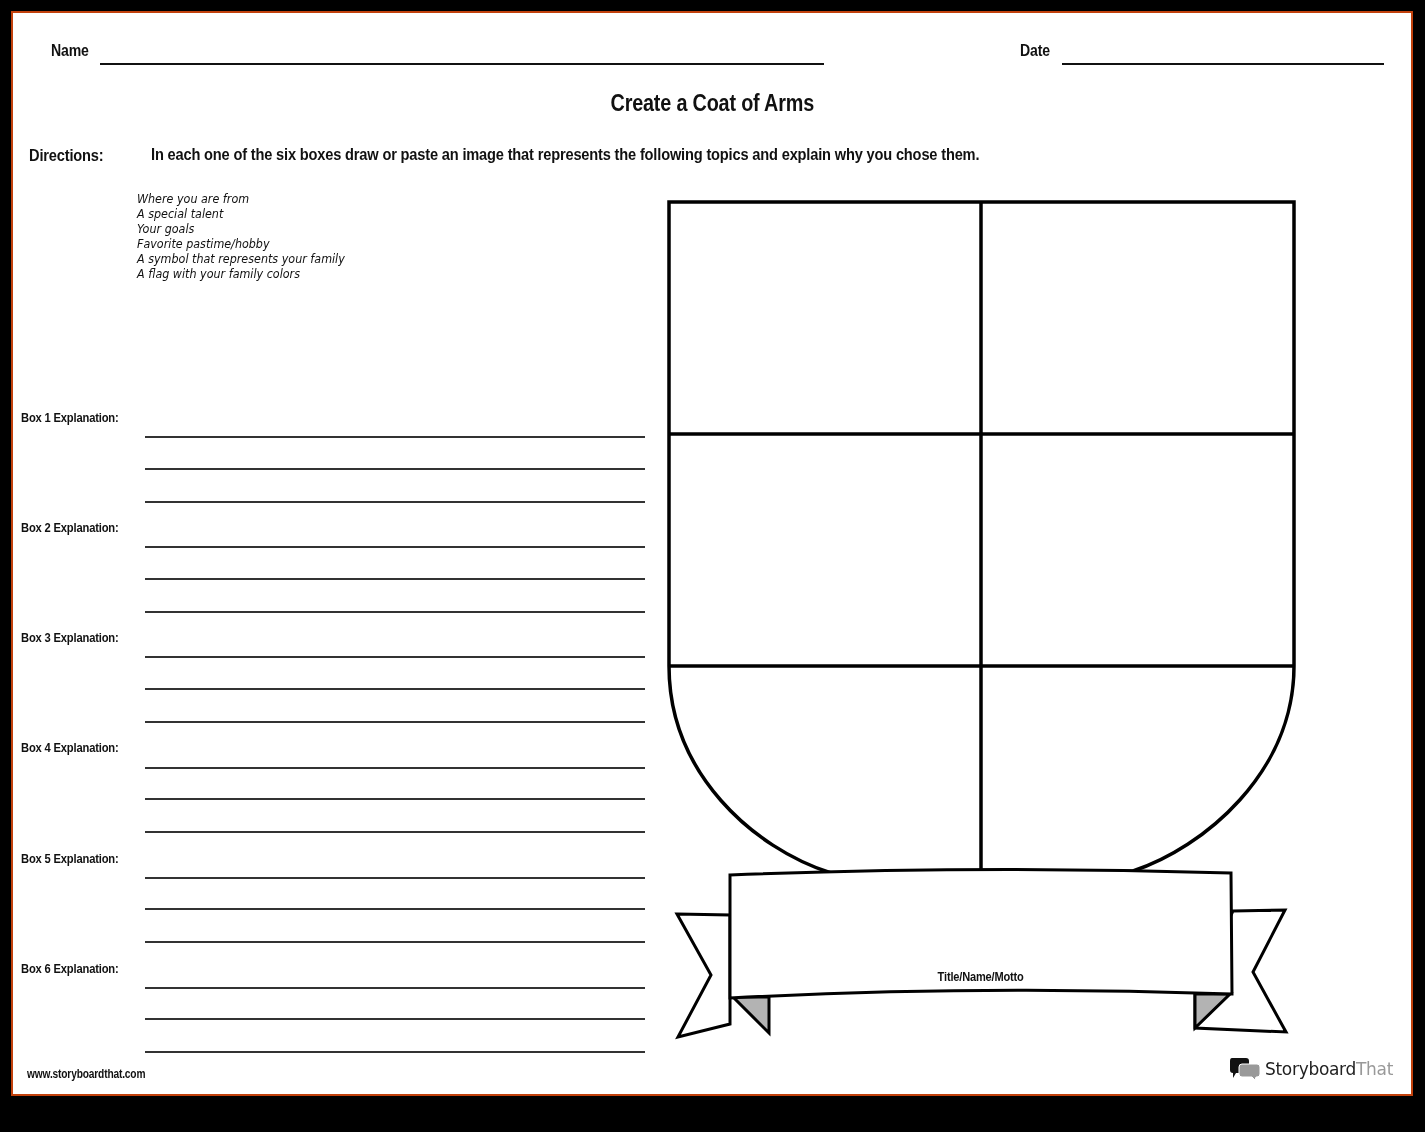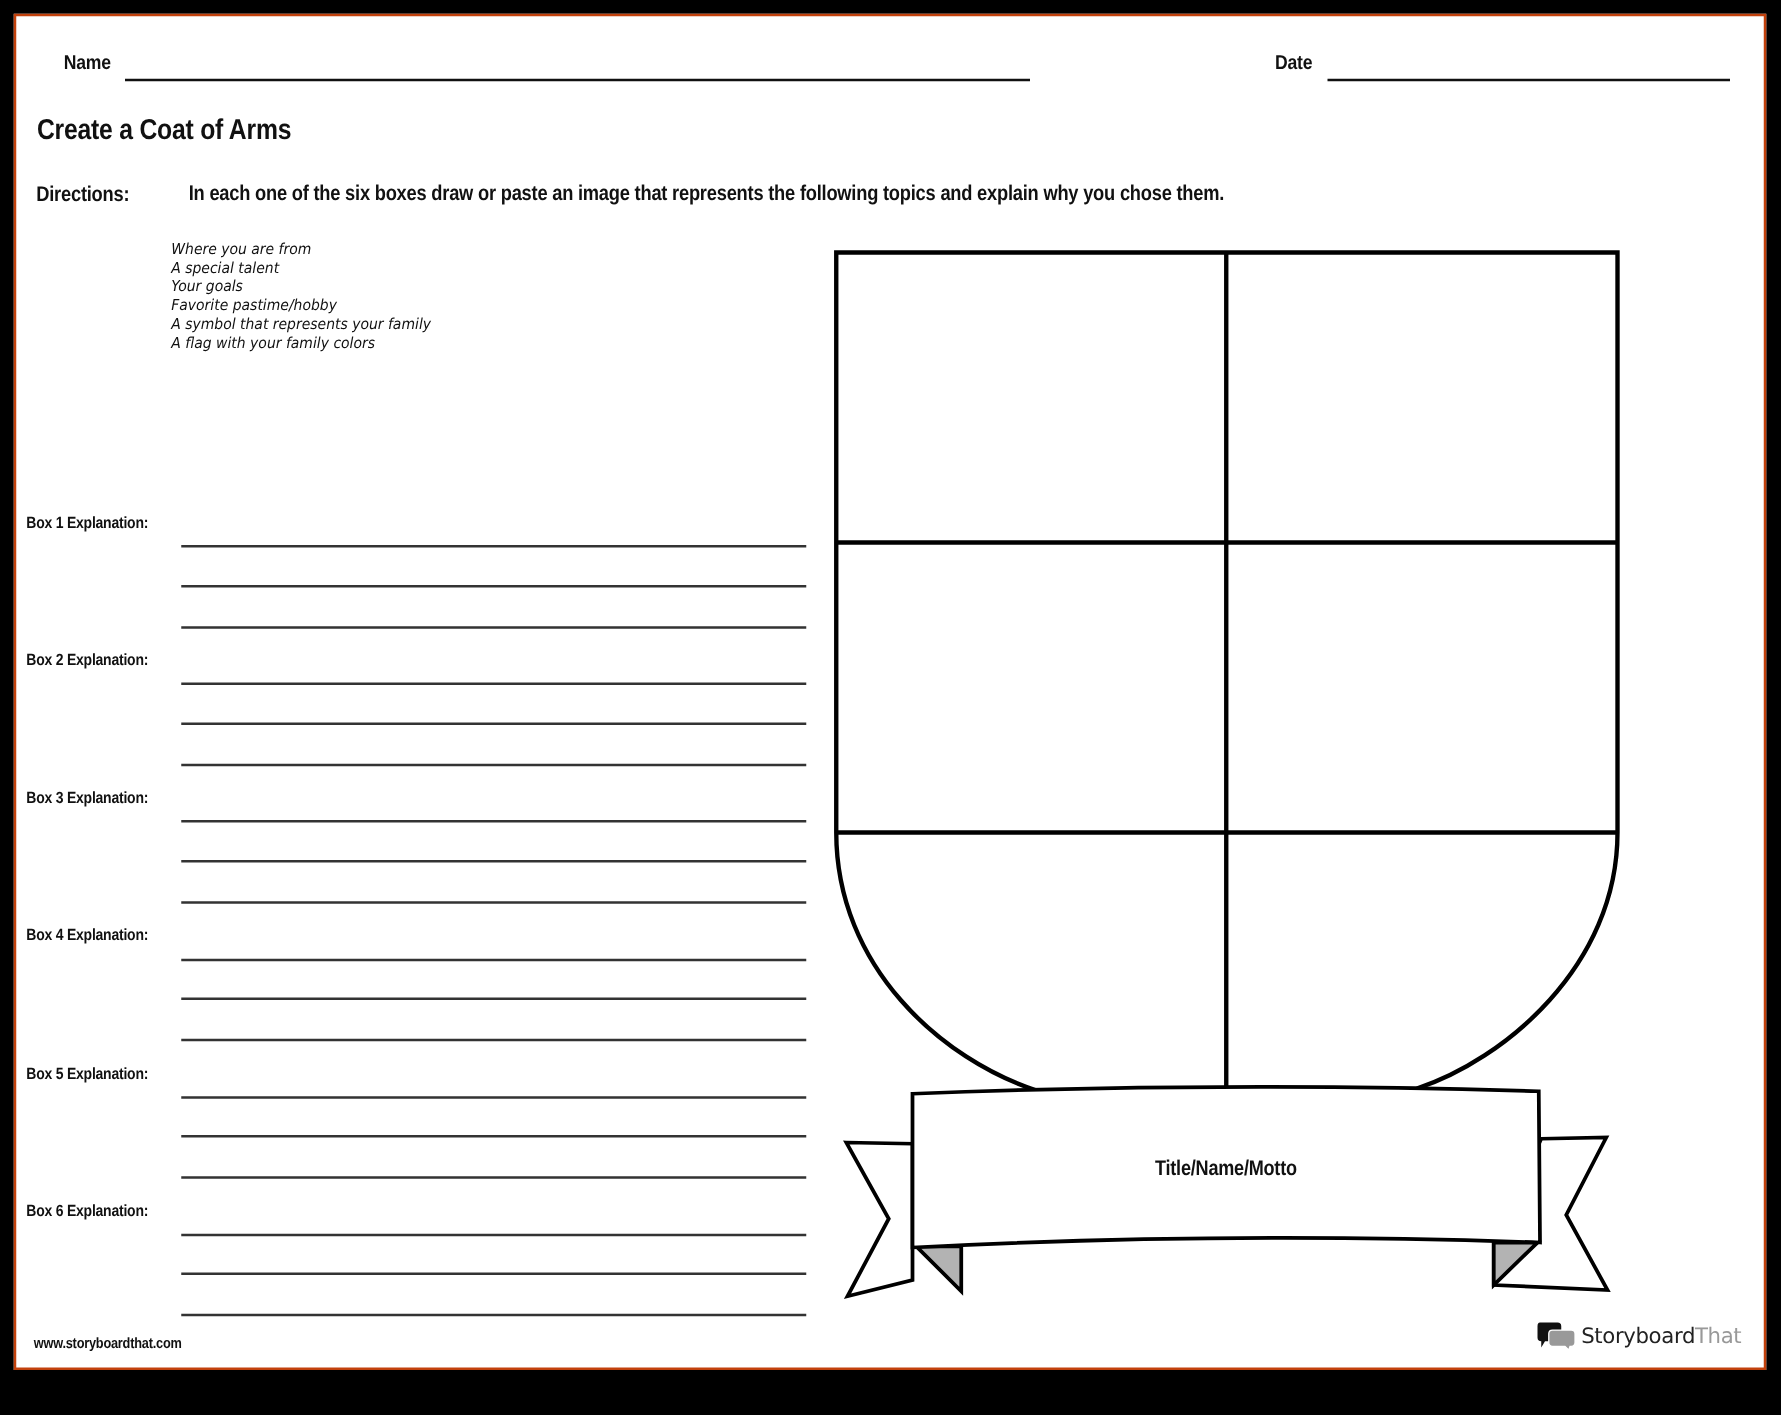--- a/index.html
+++ b/index.html
@@ -13,37 +13,37 @@
   }
   .abs { position:absolute; }
   .bold-cond {
     font-family:"Liberation Sans Narrow","Liberation Sans", sans-serif;
     font-weight:bold; color:#111; letter-spacing:-0.2px;
   }
   .name-label { left:38px; top:29px; font-size:16px; transform:scaleX(0.88); transform-origin:left; }
   .name-line { left:87px; top:50px; width:724px; height:2px; background:#111; }
   .date-label { left:1007px; top:29px; font-size:16px; transform:scaleX(0.88); transform-origin:left; }
   .date-line { left:1049px; top:50px; width:322px; height:2px; background:#111; }
-  .title { left:0; width:1398px; top:77px; font-size:23px; }
+  .title { left:0; width:1398px; top:77px; text-align:center; font-size:23px; }
   .title span { display:inline-block; transform:scaleX(0.86); }
   .dir-label { left:16px; top:133px; font-size:17px; transform:scaleX(0.86); transform-origin:left; }
   .dir-text { left:138px; top:132px; font-size:17px; transform:scaleX(0.86); transform-origin:left; white-space:nowrap; }
   .topics {
     left:124px; top:179px; font-family:"DejaVu Sans", sans-serif; font-style:italic;
     font-size:12px; line-height:15px; color:#111; transform:scaleX(0.93); transform-origin:left;
   }
   .topics div { white-space:nowrap; }
   .expl-label { font-size:13px; left:8px; transform:scaleX(0.86); transform-origin:left; white-space:nowrap; }
   .wline { height:2px; background:#333; left:132px; width:500px; }
   .footer-url { left:14px; top:1054px; font-size:12px; transform:scaleX(0.85); transform-origin:left; white-space:nowrap; }
   .logo { left:1216px; top:1044px; display:flex; align-items:center; gap:4px; }
   .logo-text { font-family:"DejaVu Sans", sans-serif; font-size:17px; color:#222; letter-spacing:-0.3px; }
   .logo-text .that { color:#999; }
   svg.shield { position:absolute; left:0; top:0; }
-  .motto { font-size:17px; }
+  .motto { font-size:13px;margin-top:44px; }
 </style>
 </head>
 <body>
 
 <div class="page">
 
   <div class="abs bold-cond name-label">Name</div>
   <div class="abs name-line"></div>
   <div class="abs bold-cond date-label">Date</div>
   <div class="abs date-line"></div>

